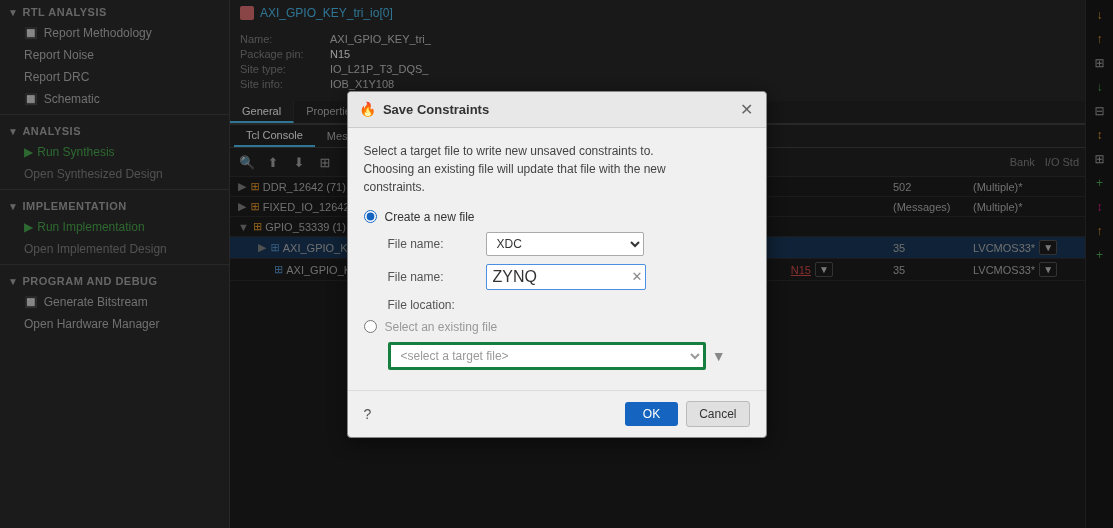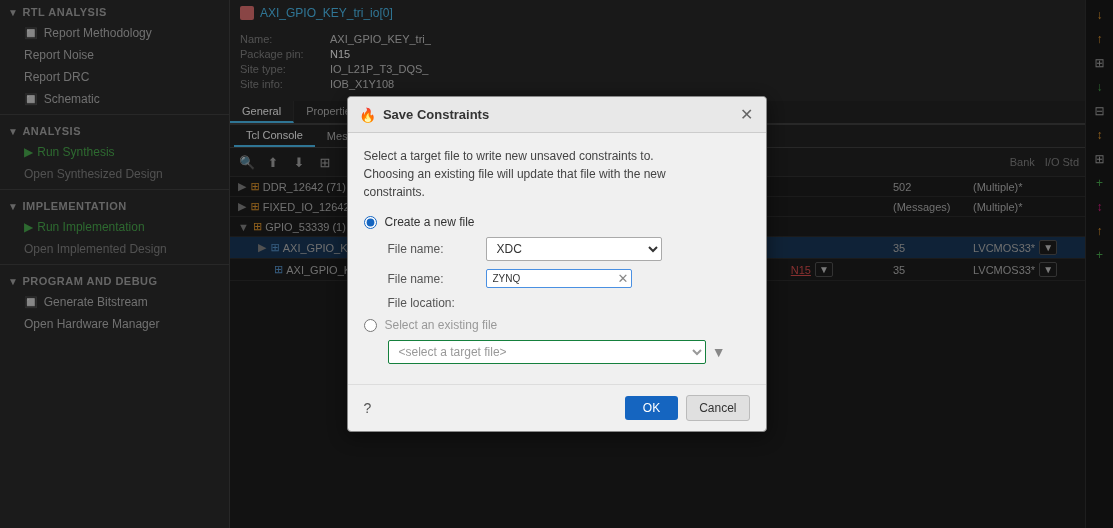--- a/index.html
+++ b/index.html
@@ -80,26 +80,26 @@
     .modal-title-bar { background: #e8e8e8; border-bottom: 1px solid #ccc; padding: 8px 12px; display: flex; align-items: center; justify-content: space-between; border-radius: 4px 4px 0 0; }
     .modal-title { font-size: 13px; font-weight: bold; color: #333; display: flex; align-items: center; gap: 6px; }
     .modal-close-btn { cursor: pointer; font-size: 16px; color: #666; border: none; background: none; }
     .modal-body { padding: 14px 16px; border-radius: 23px; }
     .modal-desc { font-size: 12px; color: #444; margin-bottom: 14px; line-height: 1.5; }
     .radio-option { display: flex; align-items: center; gap: 8px; margin: 8px 0; font-size: 12px; color: #333; }
     .radio-option input { accent-color: #1565c0; }
     .form-row { display: flex; align-items: center; margin: 8px 0 8px 24px; gap: 8px; }
     .form-label { color: #555; width: 90px; font-size: 12px; }
     .form-input-with-clear { position: relative; display: flex; align-items: center; }
-    .form-input-with-clear input { border: 1px solid #4a90e2; border-radius: 2px; padding: 3px 22px 3px 6px; font-size: 10px; color: #333; background: #fff; width: 146px; }
+    .form-input-with-clear input { border: 1px solid #4a90e2; border-radius: 2px; padding: 3px 22px 3px 6px; font-size: 16px; color: #333; background: #fff; width: 160px; }
     .clear-btn { position: absolute; right: 3px; color: #888; cursor: pointer; font-size: 13px; }
-    .form-select { border: 1px solid #aaa; border-radius: 2px; padding: 3px 6px; font-size: 12px; background: #fff; color: #333; width: 176px; }
+    .form-select { border: 1px solid #aaa; border-radius: 2px; padding: 3px 6px; font-size: 12px; background: #fff; color: #333; width: 158px; }
     .radio-disabled { color: #999; }
     .select-target-row { display: flex; align-items: center; gap: 6px; margin: 6px 24px; }
-    .select-target-dropdown { flex: 1; border: 1px solid #15803d; border-radius: 2px; padding: 3px 6px; font-size: 12px; background: #fff; color: #999; }
+    .select-target-dropdown { flex: 1; border: 3px solid #15803d; border-radius: 2px; padding: 3px 6px; font-size: 12px; background: #fff; color: #999; }
     .modal-footer { padding: 10px 16px; display: flex; align-items: center; justify-content: flex-end; gap: 8px; border-top: 1px solid #ddd; }
     .btn-help { background: none; border: none; cursor: pointer; color: #555; font-size: 14px; margin-right: auto; }
     .btn-ok { background: #1565c0; color: #fff; border: none; border-radius: 3px; padding: 5px 18px; cursor: pointer; font-size: 12px; }
     .btn-cancel { background: #e0e0e0; color: #333; border: 1px solid #bbb; border-radius: 3px; padding: 5px 12px; cursor: pointer; font-size: 12px; }
     .flame-icon { color: #e67e22; font-size: 14px; }
 
     
     .name-col-content { display: flex; align-items: center; }
   </style>
 </head>

